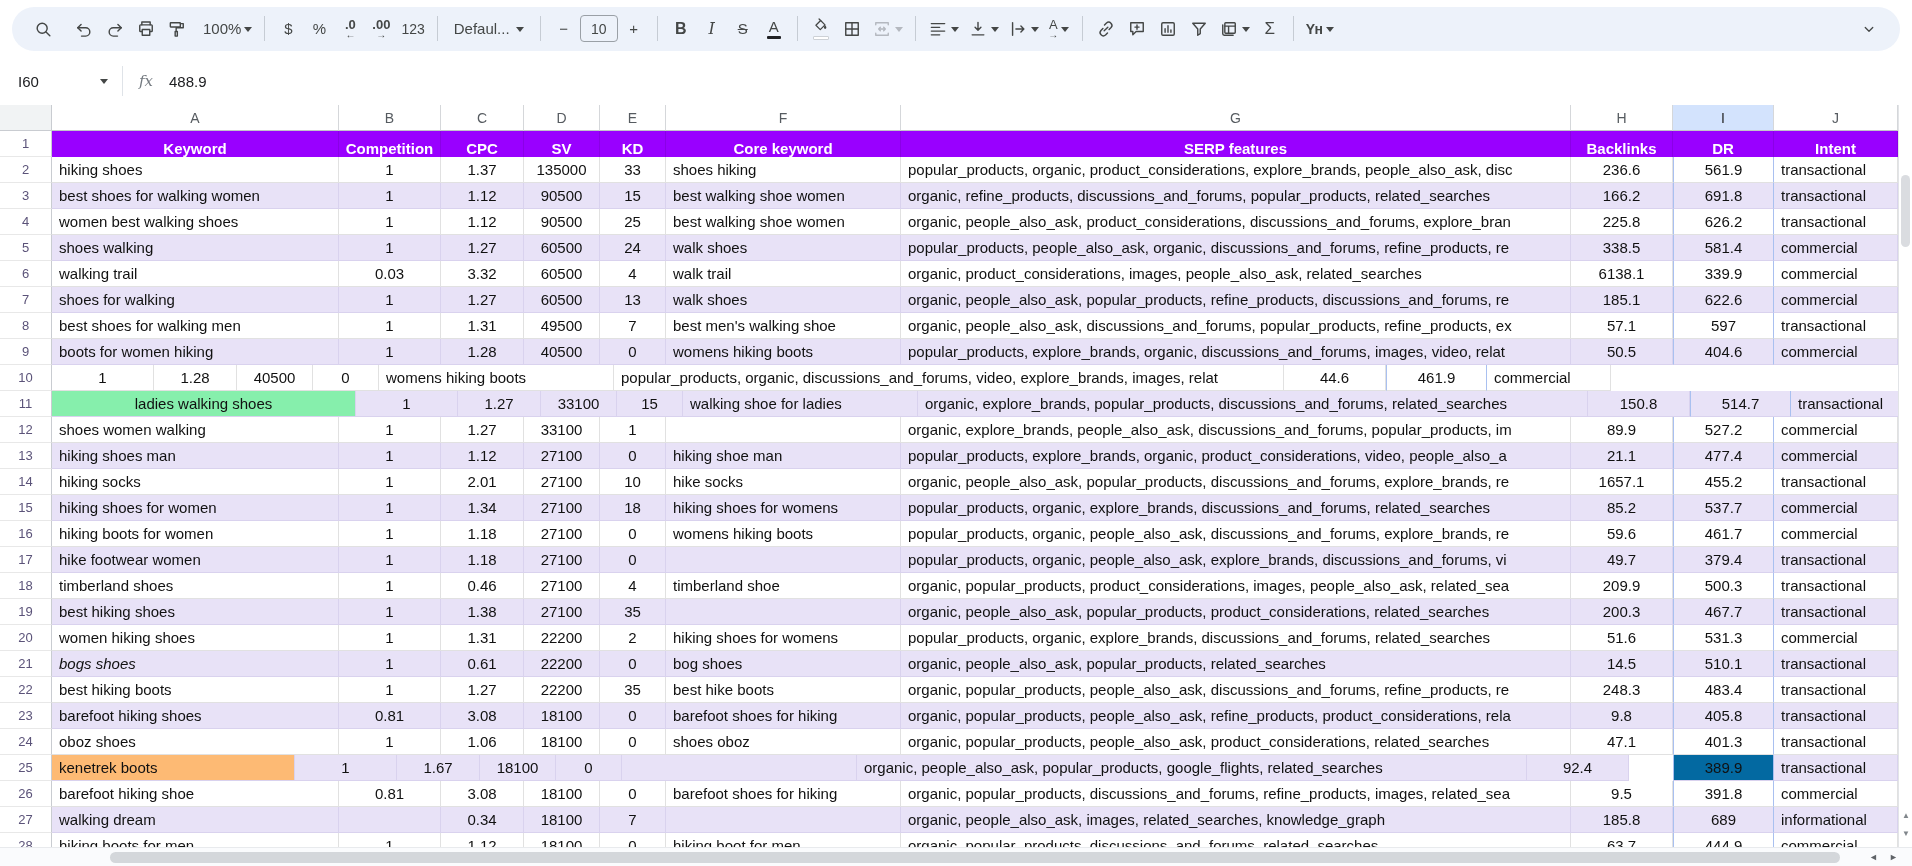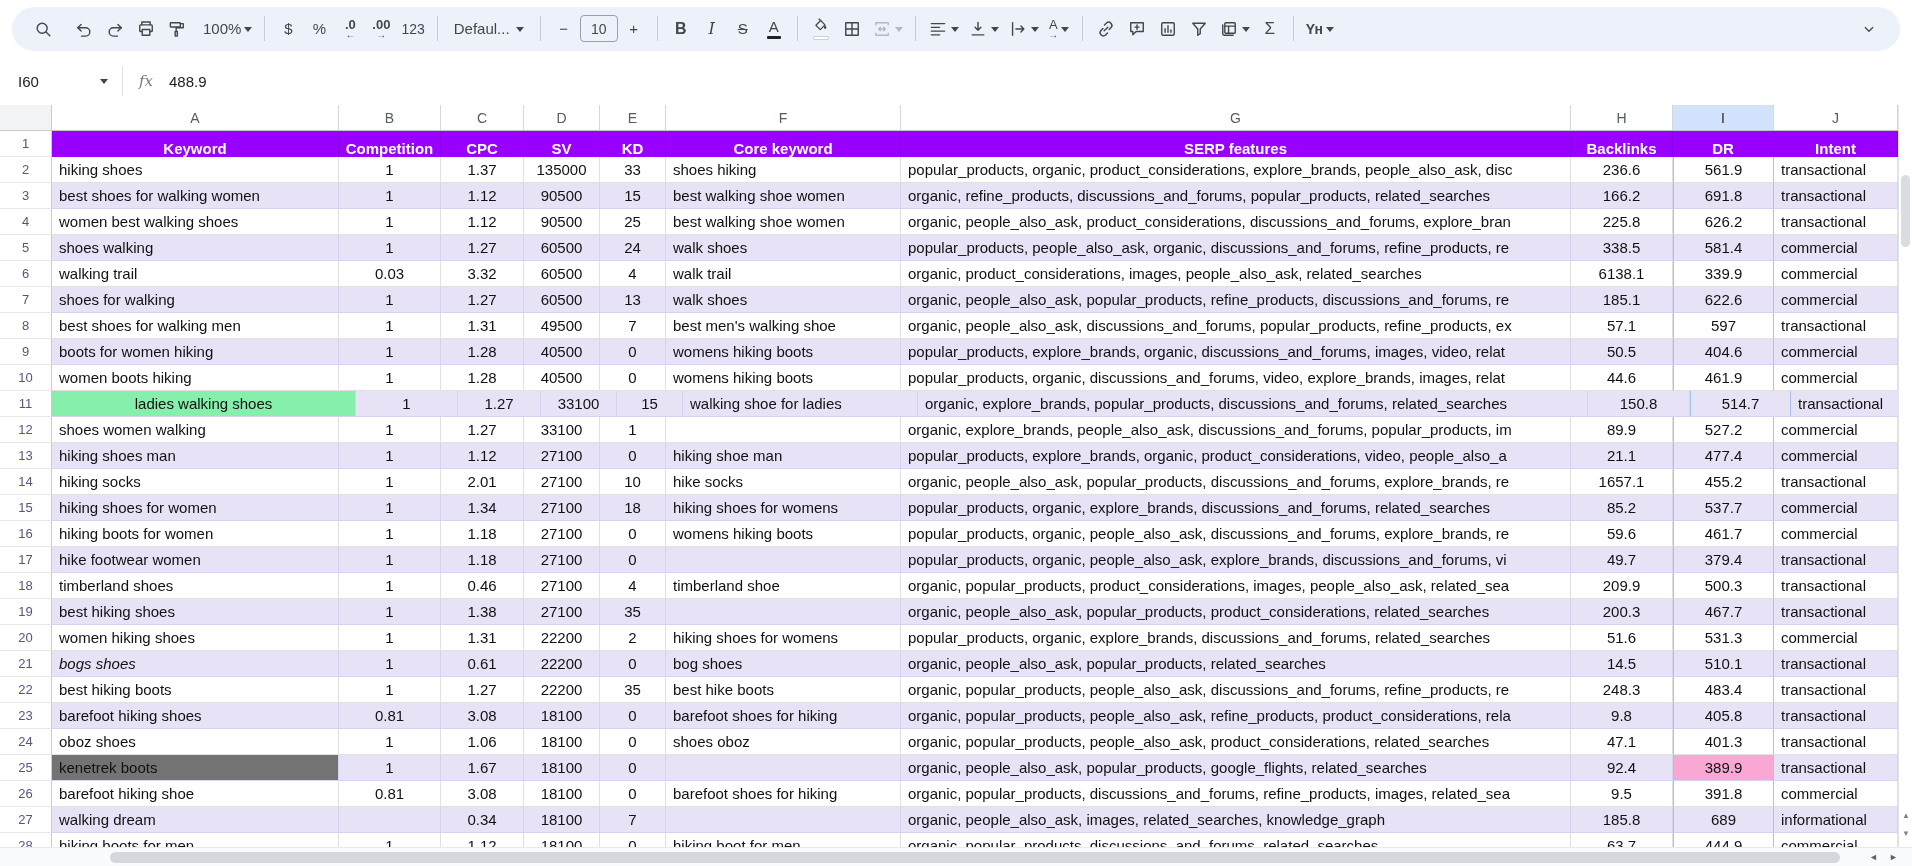--- a/index.html
+++ b/index.html
@@ -443,21 +443,20 @@
       <div class="cell" style="width: 76px; text-align: center; background: rgb(232, 226, 247); border-right-color: rgb(217, 210, 238); border-bottom-color: rgb(217, 210, 238);">40500</div>
       <div class="cell" style="width: 66px; text-align: center; background: rgb(232, 226, 247); border-right-color: rgb(217, 210, 238); border-bottom-color: rgb(217, 210, 238);">0</div>
       <div class="cell" style="width: 235px; text-align: left; background: rgb(232, 226, 247); border-right-color: rgb(217, 210, 238); border-bottom-color: rgb(217, 210, 238);">womens hiking boots</div>
       <div class="cell" style="width: 670px; text-align: left; background: rgb(232, 226, 247); border-right-color: rgb(217, 210, 238); border-bottom-color: rgb(217, 210, 238);">popular_products, explore_brands, organic, discussions_and_forums, images, video, relat</div>
       <div class="cell" style="width: 102px; text-align: center; background: rgb(232, 226, 247); border-right-color: rgb(217, 210, 238); border-bottom-color: rgb(217, 210, 238);">50.5</div>
       <div class="cell" style="width: 101px; text-align: center; background: rgb(232, 226, 247); border-right-color: rgb(169, 192, 240); border-bottom-color: rgb(217, 210, 238); border-left: 1px solid rgb(169, 192, 240);">404.6</div>
       <div class="cell" style="width: 124px; text-align: left; background: rgb(232, 226, 247); border-right-color: rgb(217, 210, 238); border-bottom-color: rgb(217, 210, 238);">commercial</div>
     </div>
     <div class="sheet-row">
       <div class="rn">10</div>
-      <div class="cell" style="width: 287px; text-align: left;">women boots hiking</div>
       <div class="cell" style="width: 102px; text-align: center;">1</div>
       <div class="cell" style="width: 83px; text-align: center;">1.28</div>
       <div class="cell" style="width: 76px; text-align: center;">40500</div>
       <div class="cell" style="width: 66px; text-align: center;">0</div>
       <div class="cell" style="width: 235px; text-align: left;">womens hiking boots</div>
       <div class="cell" style="width: 670px; text-align: left;">popular_products, organic, discussions_and_forums, video, explore_brands, images, relat</div>
       <div class="cell" style="width: 102px; text-align: center;">44.6</div>
       <div class="cell" style="width: 101px; text-align: center; border-left: 1px solid rgb(169, 192, 240); border-right-color: rgb(169, 192, 240);">461.9</div>
       <div class="cell" style="width: 124px; text-align: left;">commercial</div>
     </div>
@@ -638,29 +637,29 @@
       <div class="cell" style="width: 76px; text-align: center;">18100</div>
       <div class="cell" style="width: 66px; text-align: center;">0</div>
       <div class="cell" style="width: 235px; text-align: left;">shoes oboz</div>
       <div class="cell" style="width: 670px; text-align: left;">organic, popular_products, people_also_ask, product_considerations, related_searches</div>
       <div class="cell" style="width: 102px; text-align: center;">47.1</div>
       <div class="cell" style="width: 101px; text-align: center; border-left: 1px solid rgb(169, 192, 240); border-right-color: rgb(169, 192, 240);">401.3</div>
       <div class="cell" style="width: 124px; text-align: left;">transactional</div>
     </div>
     <div class="sheet-row">
       <div class="rn">25</div>
-      <div class="cell" style="width: 287px; text-align: left; background: #737373; border-right-color: rgb(217, 210, 238); border-bottom-color: rgb(217, 210, 238);">kenetrek boots</div>
+      <div class="cell" style="width: 243px; text-align: left; background: #fdba74; border-right-color: rgb(217, 210, 238); border-bottom-color: rgb(217, 210, 238);">kenetrek boots</div>
       <div class="cell" style="width: 102px; text-align: center; background: rgb(232, 226, 247); border-right-color: rgb(217, 210, 238); border-bottom-color: rgb(217, 210, 238);">1</div>
       <div class="cell" style="width: 83px; text-align: center; background: rgb(232, 226, 247); border-right-color: rgb(217, 210, 238); border-bottom-color: rgb(217, 210, 238);">1.67</div>
       <div class="cell" style="width: 76px; text-align: center; background: rgb(232, 226, 247); border-right-color: rgb(217, 210, 238); border-bottom-color: rgb(217, 210, 238);">18100</div>
       <div class="cell" style="width: 66px; text-align: center; background: rgb(232, 226, 247); border-right-color: rgb(217, 210, 238); border-bottom-color: rgb(217, 210, 238);">0</div>
       <div class="cell" style="width: 235px; text-align: left; background: rgb(232, 226, 247); border-right-color: rgb(217, 210, 238); border-bottom-color: rgb(217, 210, 238);"></div>
       <div class="cell" style="width: 670px; text-align: left; background: rgb(232, 226, 247); border-right-color: rgb(217, 210, 238); border-bottom-color: rgb(217, 210, 238);">organic, people_also_ask, popular_products, google_flights, related_searches</div>
       <div class="cell" style="width: 102px; text-align: center; background: rgb(232, 226, 247); border-right-color: rgb(217, 210, 238); border-bottom-color: rgb(217, 210, 238);">92.4</div>
-      <div class="cell" style="width: 101px; text-align: center; background: #f9a8d4; border-right-color: rgb(169, 192, 240); border-bottom-color: rgb(217, 210, 238); border-left: 1px solid rgb(169, 192, 240);">389.9</div>
+      <div class="cell" style="width: 101px; text-align: center; background: #0369a1; border-right-color: rgb(169, 192, 240); border-bottom-color: rgb(217, 210, 238); border-left: 1px solid rgb(169, 192, 240); margin-left: 44px;">389.9</div>
       <div class="cell" style="width: 124px; text-align: left; background: rgb(232, 226, 247); border-right-color: rgb(217, 210, 238); border-bottom-color: rgb(217, 210, 238);">transactional</div>
     </div>
     <div class="sheet-row">
       <div class="rn">26</div>
       <div class="cell" style="width: 287px; text-align: left;">barefoot hiking shoe</div>
       <div class="cell" style="width: 102px; text-align: center;">0.81</div>
       <div class="cell" style="width: 83px; text-align: center;">3.08</div>
       <div class="cell" style="width: 76px; text-align: center;">18100</div>
       <div class="cell" style="width: 66px; text-align: center;">0</div>
       <div class="cell" style="width: 235px; text-align: left;">barefoot shoes for hiking</div>

